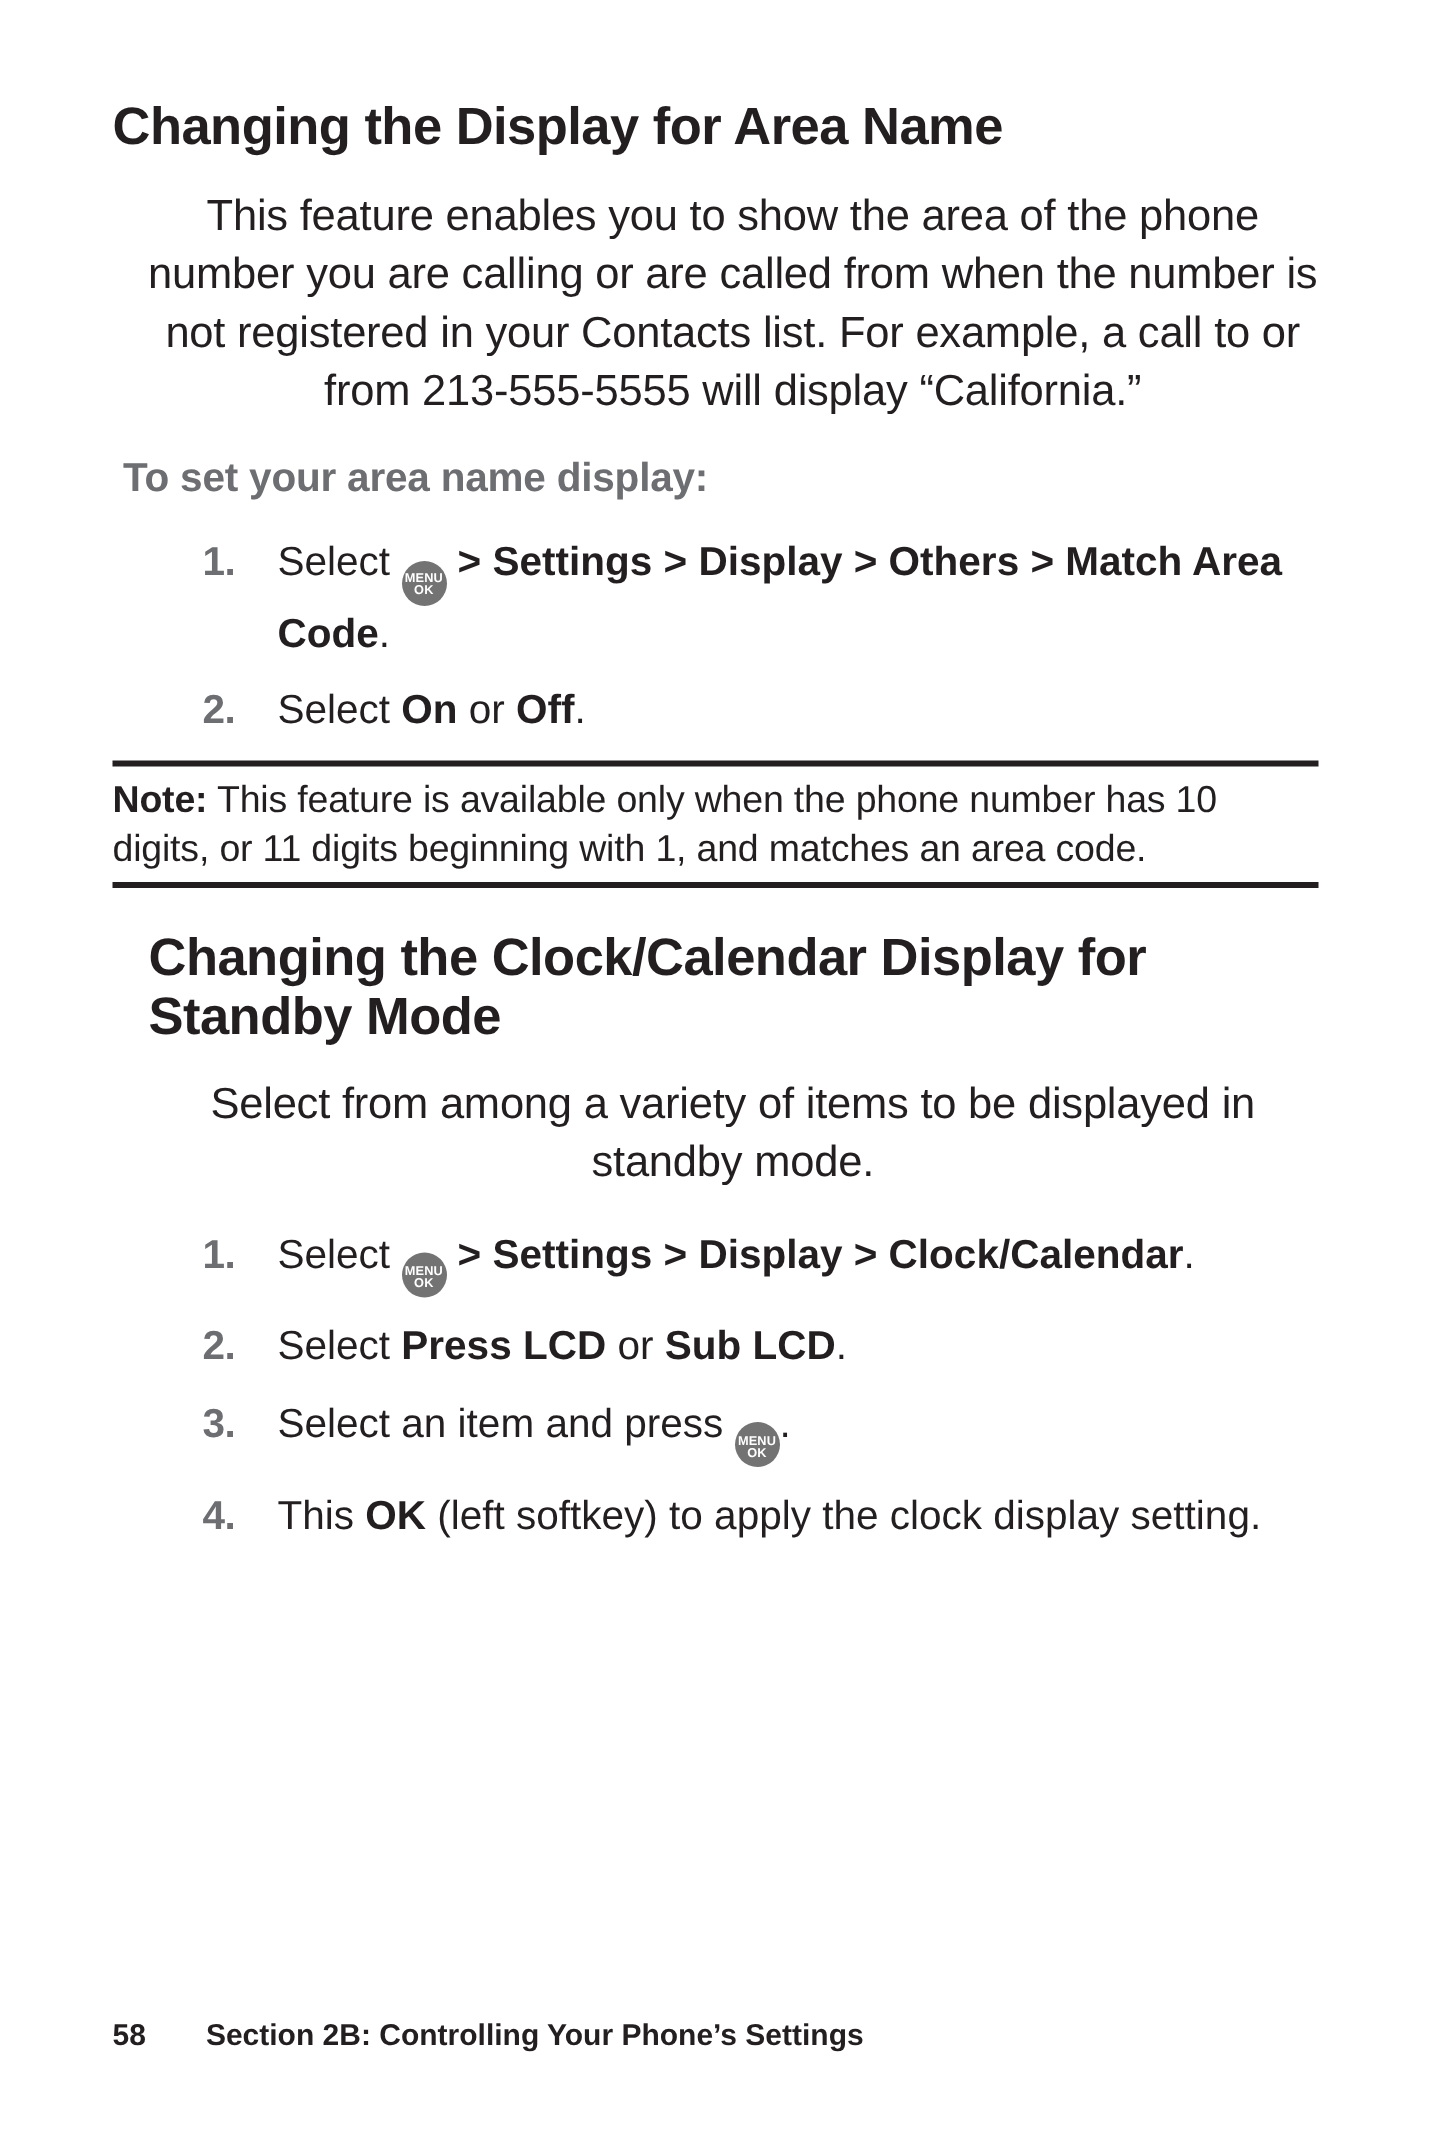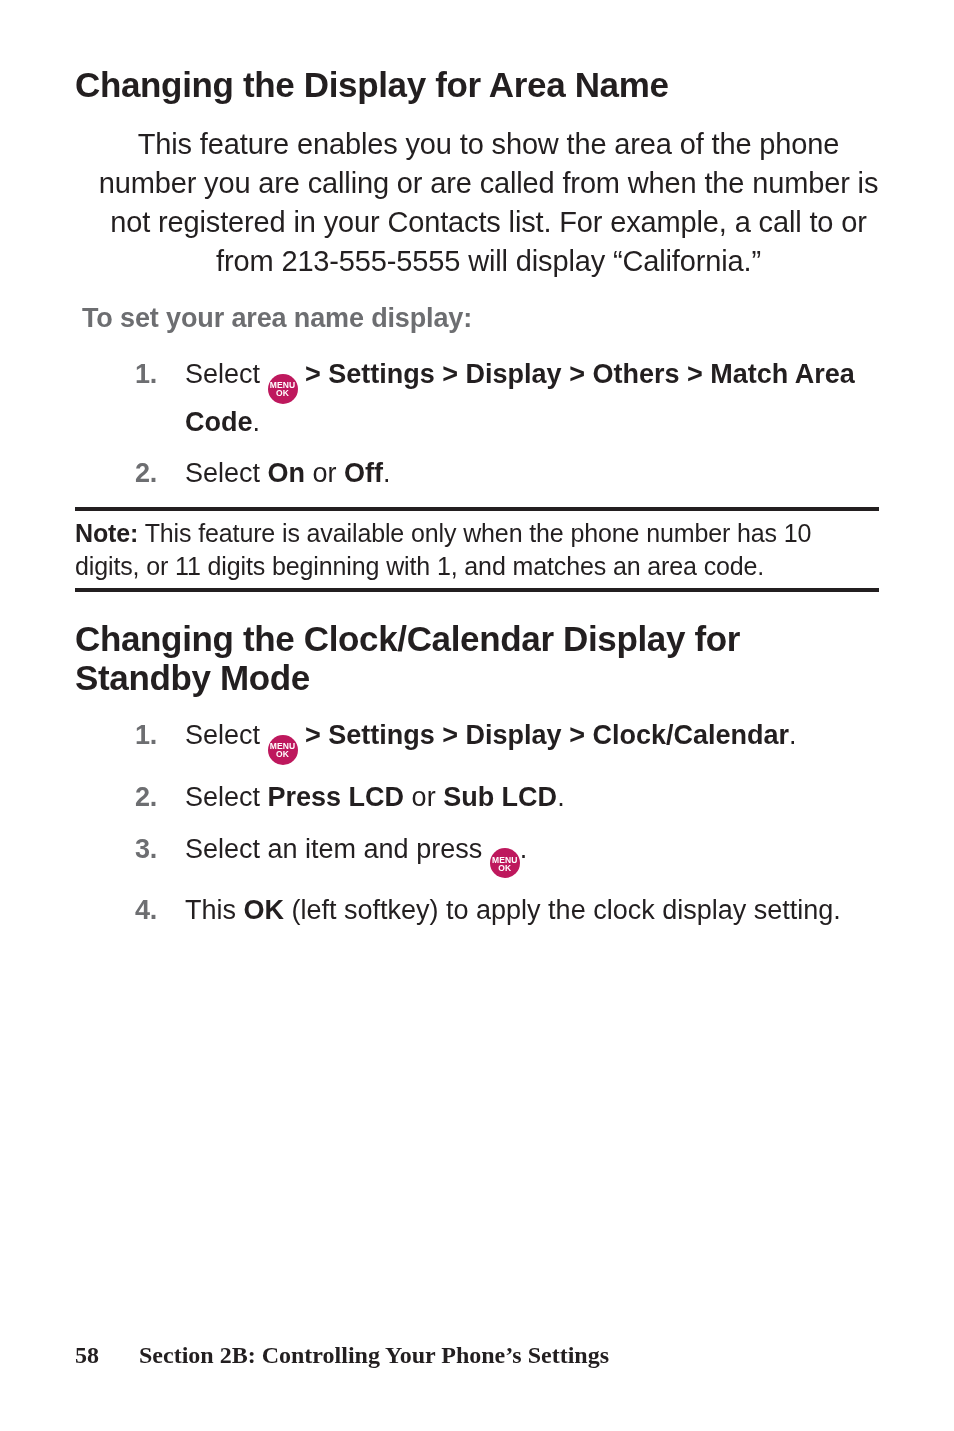--- a/index.html
+++ b/index.html
@@ -64,21 +64,21 @@
   ol.steps .step-body {
     flex: 1;
   }
   .b { font-weight: 700; }
   .icon-menuok {
     display: inline-flex;
     align-items: center;
     justify-content: center;
     width: 30px;
     height: 30px;
-    background: #be185d;
+    background: #737373;
     border-radius: 50%;
     font-size: 8px;
     font-weight: 700;
     color: #fff;
     line-height: 1;
     vertical-align: -5px;
     text-align: center;
     padding-top: 1px;
     box-sizing: border-box;
   }
@@ -100,24 +100,23 @@
   .note-block .note-label {
     font-weight: 700;
   }
   .inline-icon-wrap {
     white-space: nowrap;
   }
   .footer {
     position: absolute;
     bottom: 62px;
     left: 75px;
-    font-size: 24px;
+    font-size: 20px;
     display: flex;
     align-items: baseline;
-    font-family: Liberation Serif, serif;
   }
   .footer .page-num {
     font-weight: 700;
     margin-right: 40px;
   }
   .footer .section-label {
     font-weight: 700;
   }
 </style>
 </head>
@@ -146,22 +145,23 @@
         <span>Select </span><span class="b">On</span><span> or </span><span class="b">Off</span><span>.</span>
       </span>
     </li>
   </ol>
 
   <div class="note-block">
     <span class="note-label">Note:</span><span> This feature is available only when the phone number has 10 digits, or 11 digits beginning with 1, and matches an area code.</span>
   </div>
 
 
-  <h2 class="section-title" style="margin-top:10px;">Changing the Clock/Calendar Display for Standby Mode</h2>
+  <h2 class="section-title" style="margin-top:10px;margin-left:24px;">Changing the Clock/Calendar Display for Standby Mode</h2>
 
+  <p class="body-para">Select from among a variety of items to be displayed in standby mode.</p>
 
 
   <ol class="steps">
     <li>
       <span class="num">1.</span>
       <span class="step-body">
         <span>Select </span><span class="inline-icon-wrap"><span class="icon-menuok">
               <span class="mok-label"><span>MENU</span><br><span>OK</span></span>
             </span></span><span class="b"> &gt; Settings &gt; Display &gt; Clock/Calendar</span><span>.</span>
       </span>

